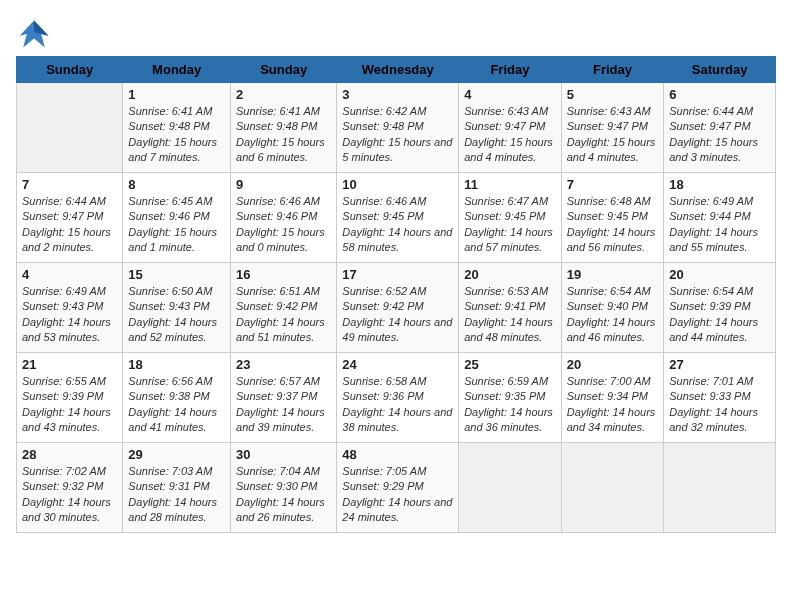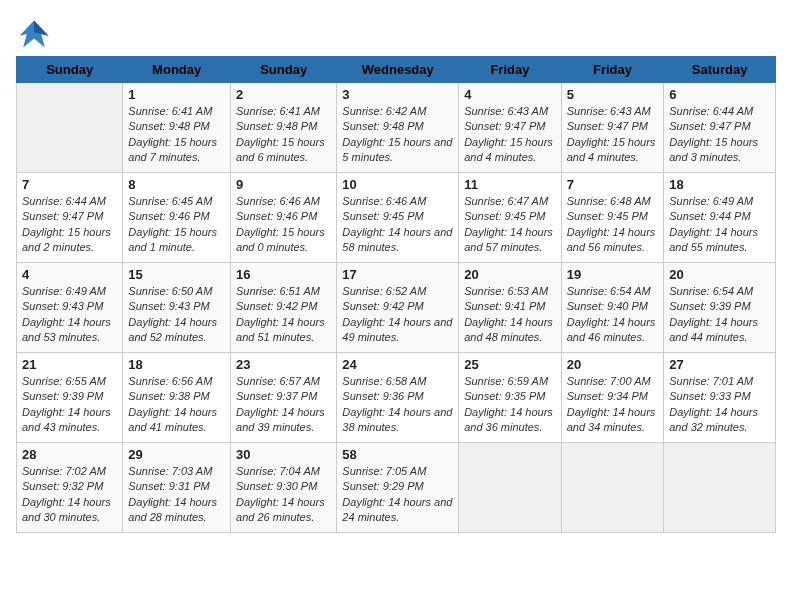--- a/index.html
+++ b/index.html
@@ -309,21 +309,21 @@
           Sunrise: 7:03 AM<br>Sunset: 9:31 PM<br>Daylight: 14 hours and 28 minutes.
         </div>
       </td>
         <td>
         <span class="day-num">30</span>
         <div class="day-detail">
           Sunrise: 7:04 AM<br>Sunset: 9:30 PM<br>Daylight: 14 hours and 26 minutes.
         </div>
       </td>
         <td>
-        <span class="day-num">58</span>
+        <span class="day-num">48</span>
         <div class="day-detail">
           Sunrise: 7:05 AM<br>Sunset: 9:29 PM<br>Daylight: 14 hours and 24 minutes.
         </div>
       </td>
         <td class="empty-cell"></td>
         <td class="empty-cell"></td>
         <td class="empty-cell"></td>
       </tr>
     </tbody>
 </table>

